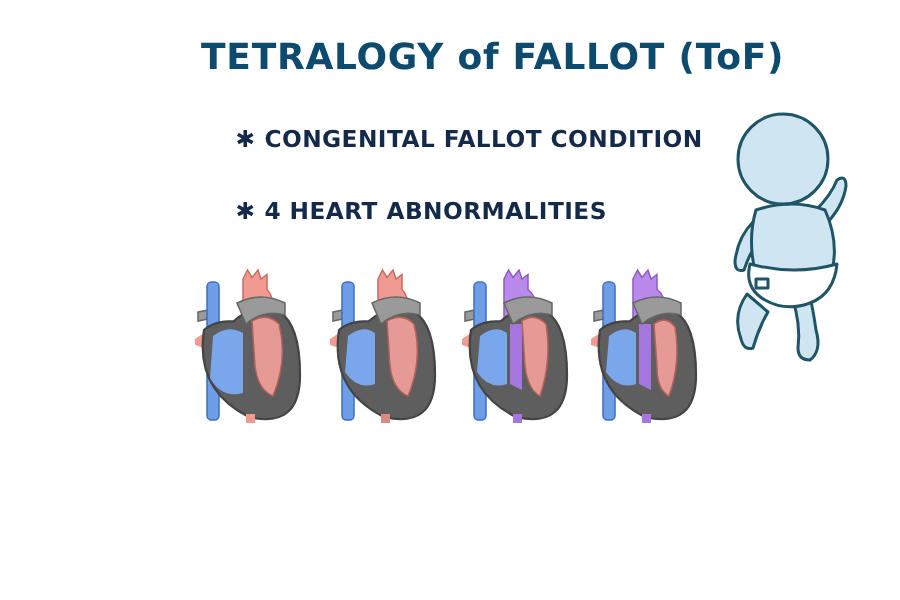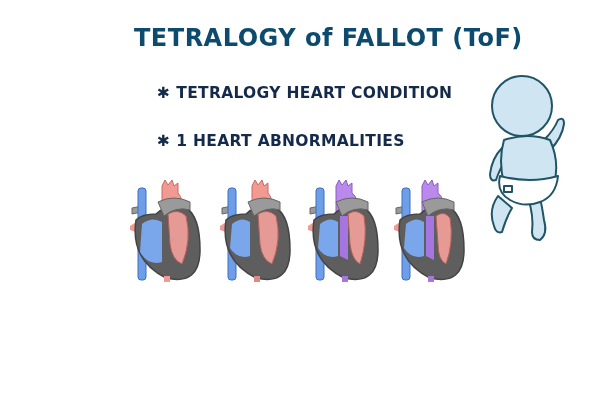--- a/index.html
+++ b/index.html
@@ -21,24 +21,24 @@
   .b2 { left: 157px; top: 132px; }
   .heart { position: absolute; top: 176px; width: 76px; height: 110px; }
   .baby { position: absolute; left: 482px; top: 68px; width: 100px; height: 176px; }
 </style>
 </head>
 <body>
 
 <div class="title">TETRALOGY of FALLOT (ToF)</div>
 
 <div class="bullet b1">
-  <span class="star">✱</span><span>TETRALOGY HEART CONDITION</span>
+  <span class="star">✱</span><span>CONGENITAL FALLOT CONDITION</span>
 </div>
 <div class="bullet b2">
-  <span class="star">✱</span><span>1 HEART ABNORMALITIES</span>
+  <span class="star">✱</span><span>4 HEART ABNORMALITIES</span>
 </div>
 
 <svg class="heart" style="left:128px" viewBox="0 0 76 110">
   <path d="M34 10 l3 -6 l3 5 l4 -5 l2 6 l4 -3 l0 10 q6 6 2 18 l-18 0 z" fill="#f09a92" stroke="#c96a63" stroke-width="1"></path>
   <path d="M4 32 l10 -2 l0 6 l-10 2 z" fill="#9a9a9a" stroke="#666" stroke-width="1"></path>
   <path d="M2 50 l6 -4 l4 4 l-4 6 l-6 -2 z" fill="#f09a92"></path>
   <rect x="10" y="12" width="8" height="92" rx="3" fill="#6f9ee8" stroke="#3d6fbf" stroke-width="1"></rect>
   <path d="M8 44 q-6 40 30 58 q34 8 34 -28 q0 -34 -14 -42 q-20 -4 -30 6 q-14 0 -20 6 z" fill="#5e5e5e" stroke="#444" stroke-width="1.5"></path>
   <path d="M14 48 q10 -8 20 -2 l0 40 q-14 4 -22 -10 z" fill="#7aa6ec"></path>
   <path d="M40 38 q10 -6 18 2 q6 24 -4 48 q-10 -4 -12 -20 z" fill="#e59a96" stroke="#b5605a" stroke-width="1"></path>

